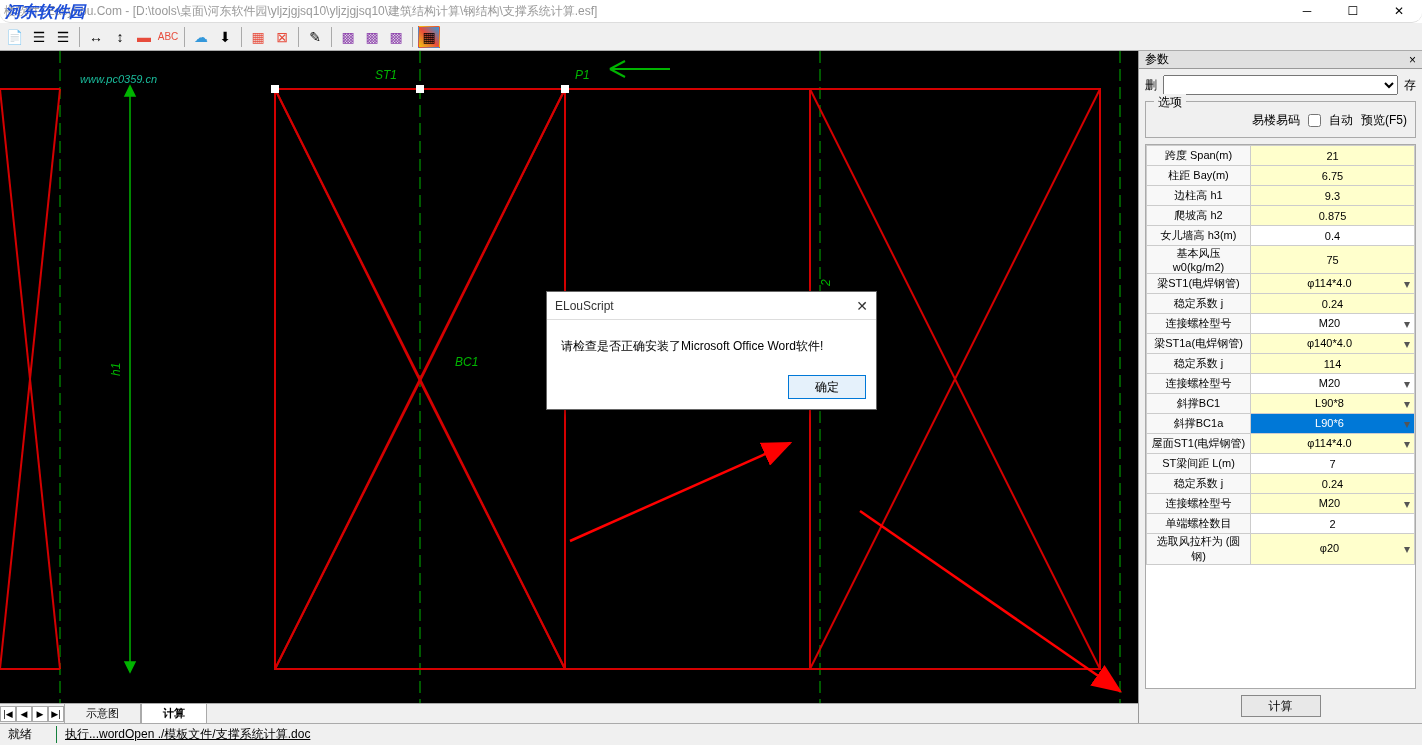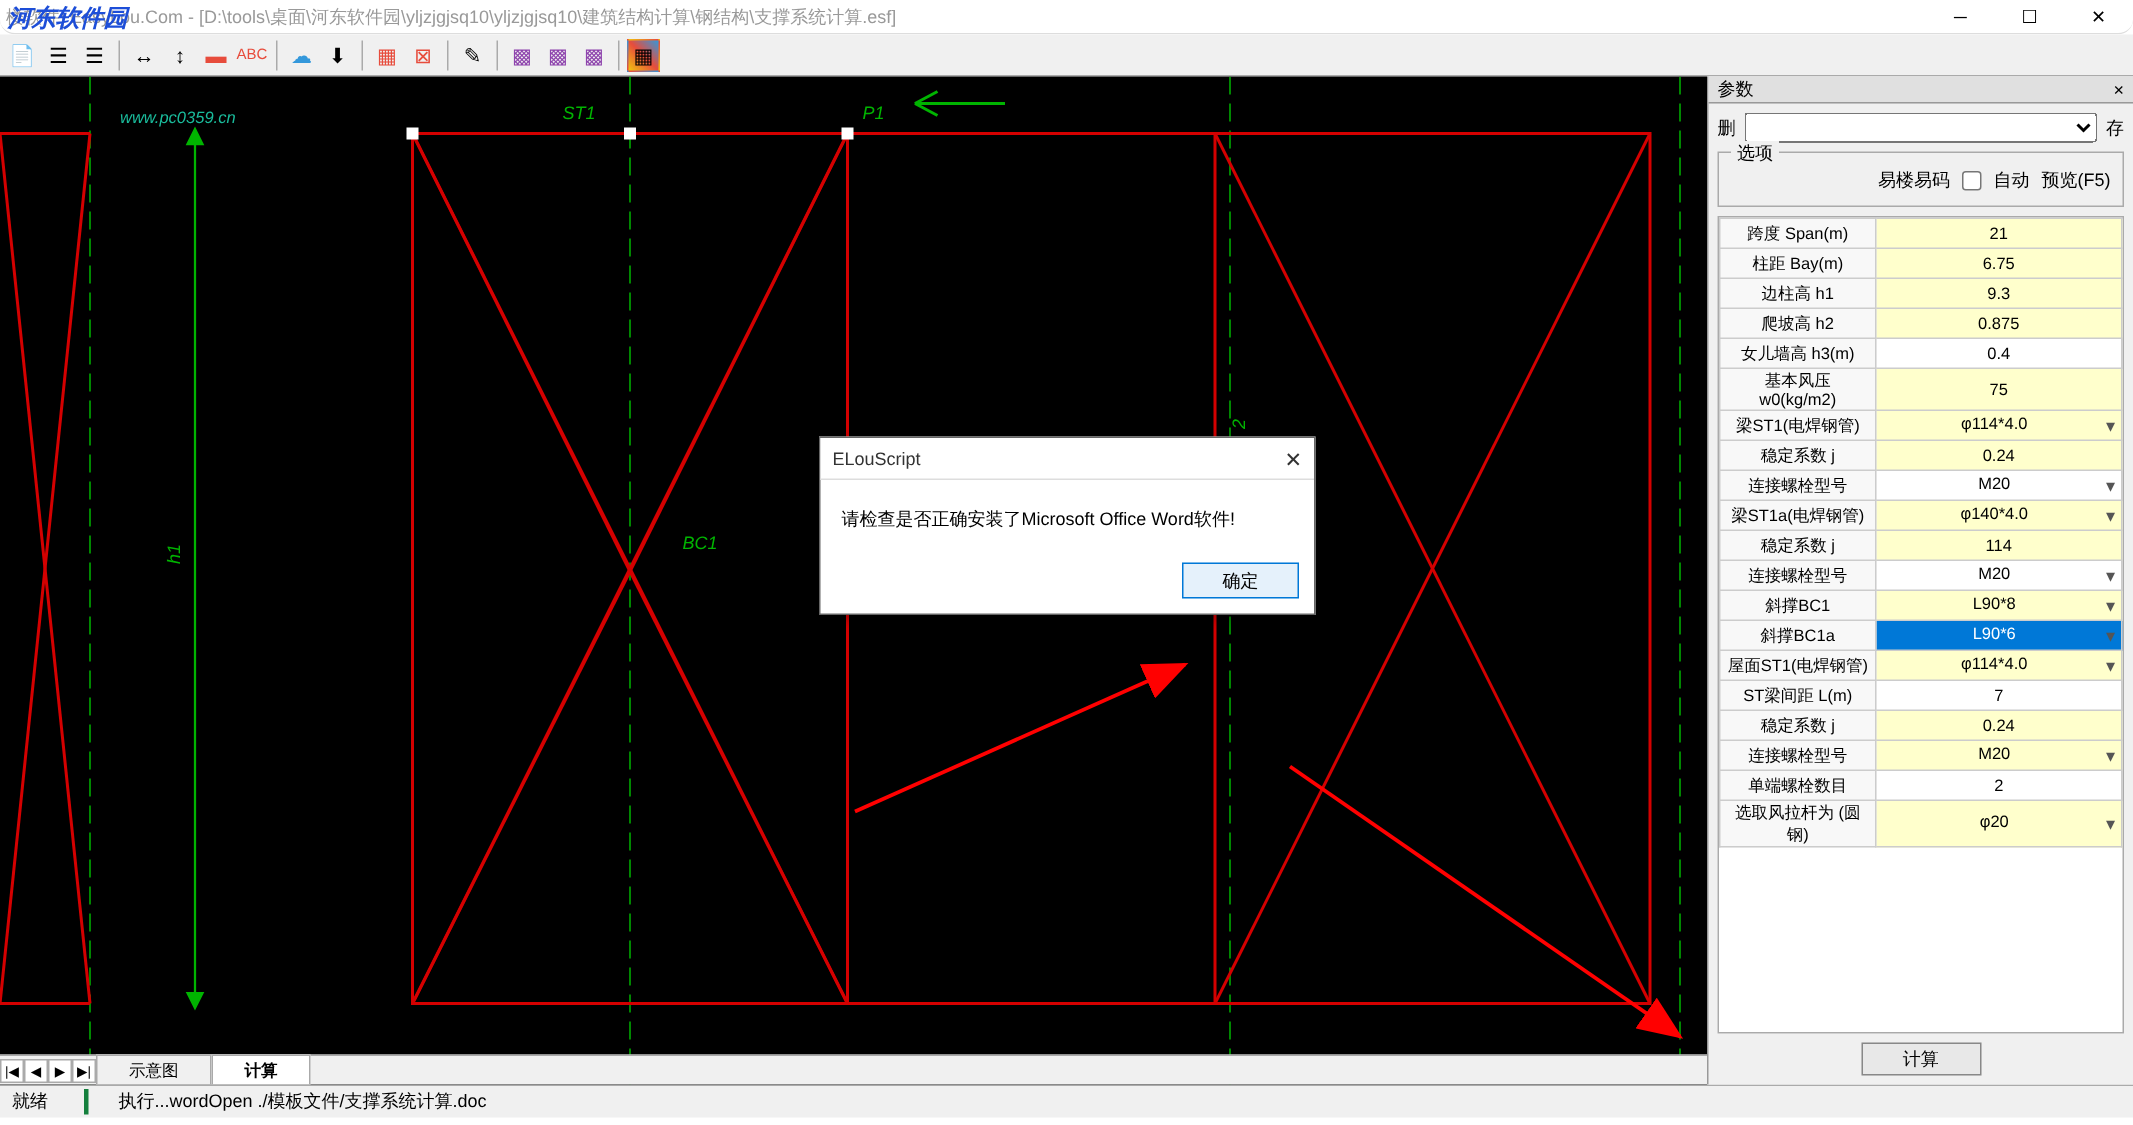--- a/index.html
+++ b/index.html
@@ -33,21 +33,21 @@
 .param-table { width: 100%; border-collapse: collapse; }
 .param-table td { border: 1px solid #ccc; height: 20px; padding: 0 4px; font-size: 11px; vertical-align: middle; }
 .param-table td.label { background: #f8f8f8; text-align: center; width: 104px; }
 .param-table td.val { text-align: center; }
 .param-table td.yellow { background: #ffffcc; }
 .param-table td.blue { background: #0078d7; color: #fff; }
 .param-table .dd-ind { float: right; color: #555; }
 .calc-btn-row { padding: 6px; display: flex; justify-content: center; }
 .calc-btn { width: 80px; height: 22px; background: #e8e8e8; border: 1px solid #888; }
 .statusbar { height: 22px; background: #f0f0f0; border-top: 1px solid #aaa; display: flex; align-items: center; padding: 0 8px; gap: 24px; }
-.statusbar .cell { border-left: 3px solid #15803d; padding-left: 20px; }
+.statusbar .cell { border-left: 1px solid #15803d; padding-left: 8px; text-decoration: underline; }
 .dialog { position: absolute; left: 546px; top: 291px; width: 331px; background: #fff; border: 1px solid #666; box-shadow: 2px 2px 8px rgba(0,0,0,.3); z-index: 200; }
 .dlg-title { height: 28px; background: #fff; display: flex; align-items: center; justify-content: space-between; padding: 0 8px; border-bottom: 1px solid #ddd; color: #333; }
 .dlg-close { font-size: 14px; cursor: pointer; }
 .dlg-body { padding: 18px 14px 10px 14px; }
 .dlg-btns { padding: 10px; display: flex; justify-content: flex-end; }
 .dlg-btn { width: 78px; height: 24px; border: 1px solid #0078d7; background: #e5f1fb; }
 .red-arrow { position: absolute; z-index: 150; pointer-events: none; }
 </style>
 </head>
 <body>

